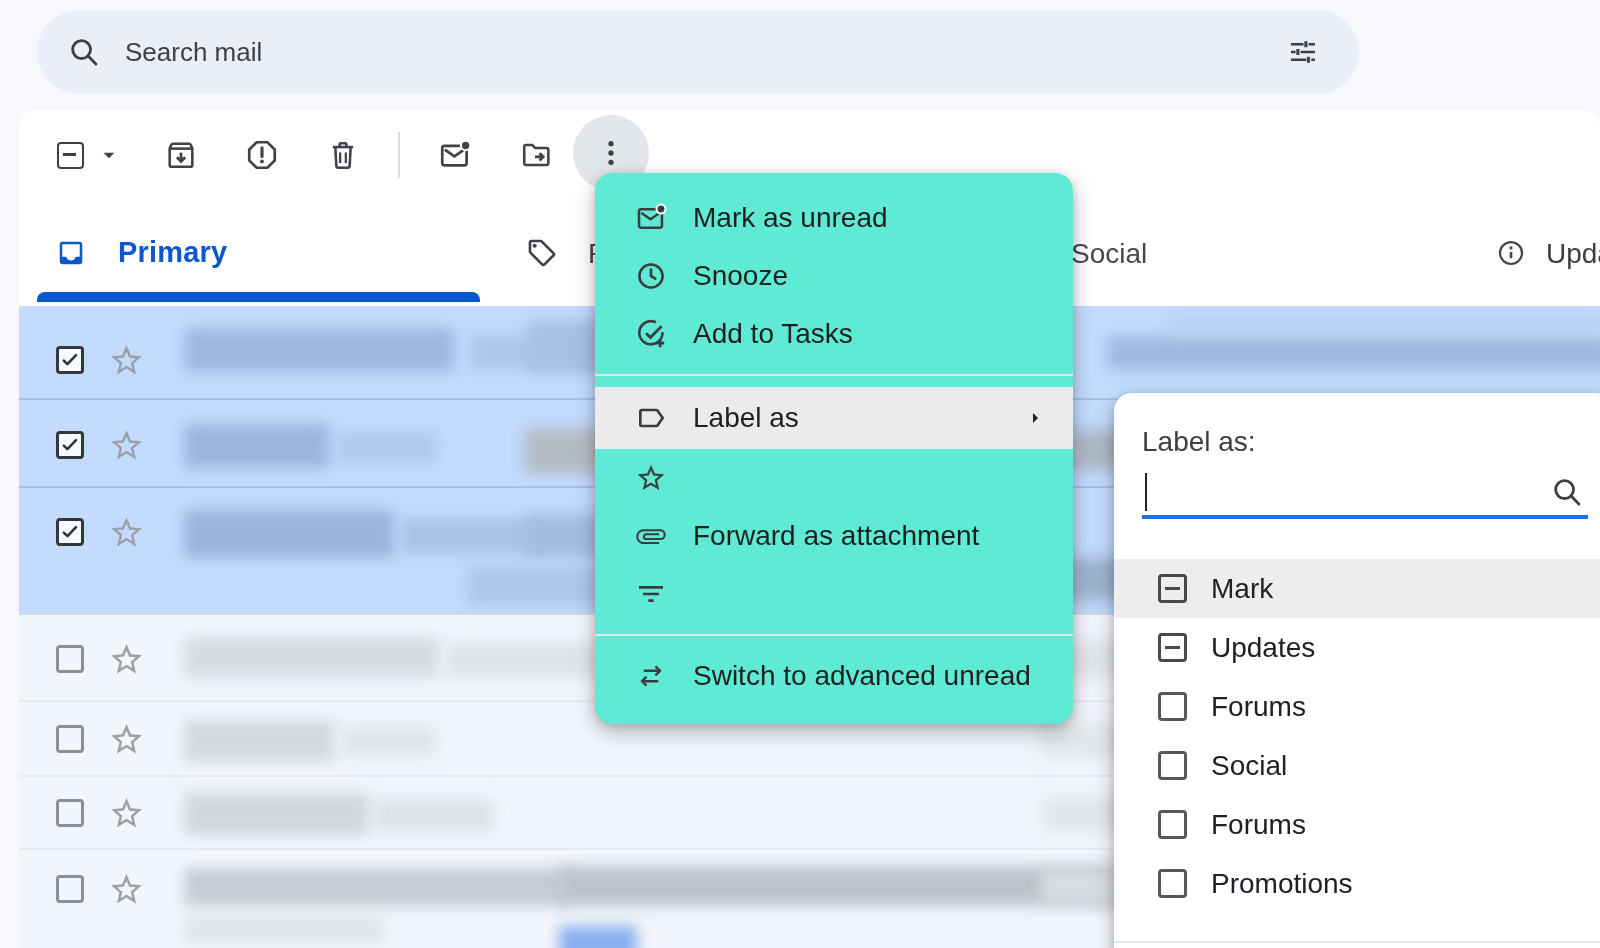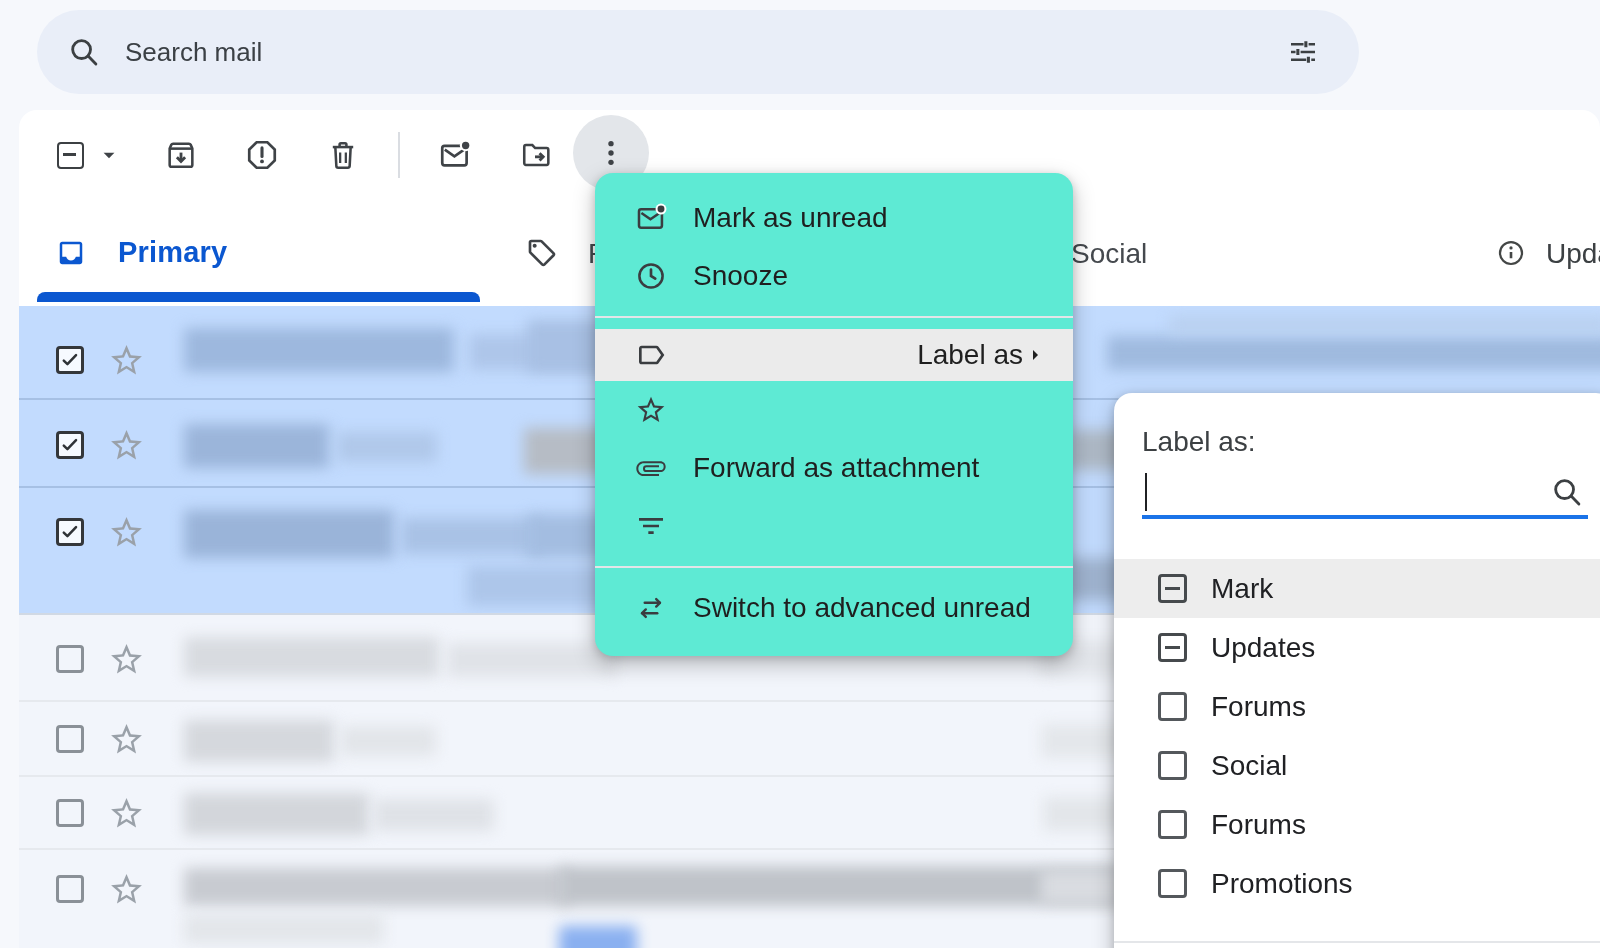--- a/index.html
+++ b/index.html
@@ -51,21 +51,21 @@
   .rcb.checked svg{width:100%;height:100%;}
   .rcb.empty{border:3px solid #8a9097;}
   .rstar{position:absolute;left:89px;width:37px;height:37px;color:#9aa1a9;}
   .blur{position:absolute;filter:blur(7px);border-radius:3px;}
 
   
   .ctx{position:absolute;left:595px;top:173px;width:478px;background:#5eead4;border-radius:18px;
        padding:16px 0 19px;box-sizing:border-box;z-index:10;
        box-shadow:0 8px 22px rgba(0,0,0,.26),0 2px 8px rgba(0,0,0,.14);}
   .ctx-item{height:58px;display:flex;align-items:center;cursor:pointer;}
-  .ctx-item.hl{height:52px;background:#ebebeb;text-align:right;}
+  .ctx-item.hl{height:62px;background:#ebebeb;}
   .ctx-ic{width:32px;height:32px;margin:0 26px 0 40px;flex:none;color:#3a3d40;}
   .ctx-txt{font-size:28px;color:#1f1f1f;flex:1;white-space:nowrap;}
   .ctx-arr{width:24px;height:24px;margin-right:26px;color:#1f1f1f;flex:none;}
   .ctx-div{height:2px;background:#e3e5e8;margin:11px 0;}
 
   
   .lbl{position:absolute;left:1114px;top:393px;width:500px;height:600px;background:#fff;
        border-radius:18px;z-index:11;box-shadow:0 8px 22px rgba(0,0,0,.26),0 2px 8px rgba(0,0,0,.14);
        box-sizing:border-box;overflow:hidden;}
   .lbl-title{margin:32px 0 0 28px;font-size:28px;color:#3c4043;height:34px;line-height:34px;}
@@ -310,20 +310,30 @@
       </div>
       <div class="ctx-item">
         <span class="icn ctx-ic">
           <svg viewBox="0 0 24 24" fill="none" stroke="currentColor" stroke-width="1.9">
             <circle cx="12" cy="12" r="8.7"></circle>
             <path d="M12 7.2V12l3.2 2" stroke-width="2" stroke-linecap="round"></path>
           </svg>
         </span>
         <span class="ctx-txt">Snooze</span>
       </div>
+      <div class="ctx-item">
+        <span class="icn ctx-ic">
+          <svg viewBox="0 0 24 24" fill="none" stroke="currentColor" stroke-width="1.9">
+            <path d="M20.6 10.6a8.7 8.7 0 1 1-5-7.4"></path>
+            <path d="m8.3 11.4 3.3 3.3 8.3-8.5" stroke-width="2.1"></path>
+            <path d="M18.9 15.9v6M15.9 18.9h6" stroke-width="2"></path>
+          </svg>
+        </span>
+        <span class="ctx-txt">Add to Tasks</span>
+      </div>
       <div class="ctx-div"></div>
       <div class="ctx-item hl">
         <span class="icn ctx-ic">
           <svg viewBox="0 0 24 24">
             <path fill="currentColor" d="M17.63 5.84C17.27 5.33 16.67 5 16 5H5c-1.1 0-2 .9-2 2v10c0 1.1.9 2 2 2h11c.67 0 1.27-.33 1.63-.84L22 12l-4.37-6.16zM16 17H5V7h11l3.55 5L16 17z"></path>
           </svg>
         </span>
         <span class="ctx-txt">Label as</span>
         <span class="icn ctx-arr">
           <svg viewBox="0 0 24 24">

